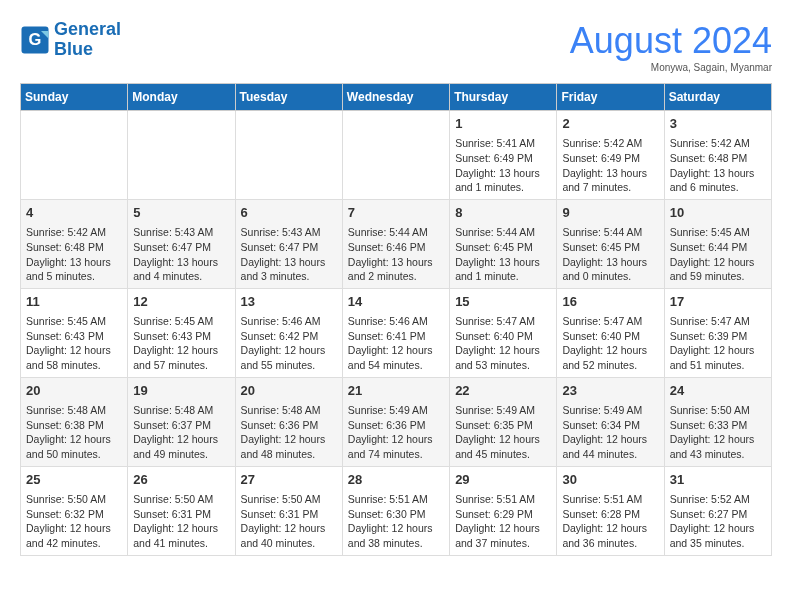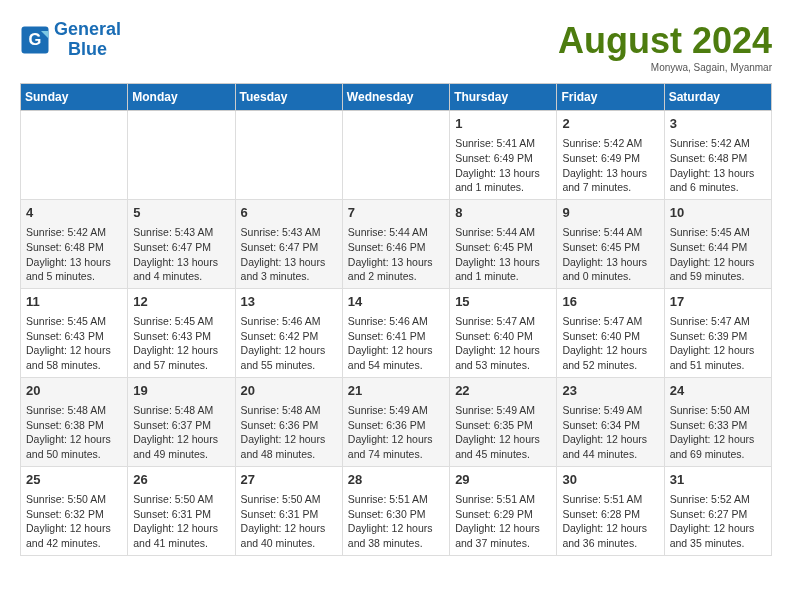--- a/index.html
+++ b/index.html
@@ -18,37 +18,36 @@
     }
     .logo {
       display: flex;
       align-items: center;
     }
     .logo-text {
       font-size: 18px;
       font-weight: bold;
       color: #333;
       line-height: 1.1;
-      text-align: center;
     }
     .logo-text span {
       color: #1a6db5;
     }
     .logo-icon {
       width: 30px;
       height: 30px;
       margin-right: 4px;
     }
     .title-area {
       text-align: right;
     }
     .main-title {
       font-size: 36px;
-      font-weight: bold;
-      color: #4d7c0f;
+      font-weight: normal;
+      color: #3b82f6;
     }
     .subtitle {
       font-size: 10px;
       color: #555;
     }
     table {
       width: 100%;
       border-collapse: collapse;
       font-size: 11px;
     }
@@ -295,21 +294,21 @@
           <div>Sunrise: 5:49 AM</div>
           <div>Sunset: 6:34 PM</div>
           <div>Daylight: 12 hours</div>
           <div>and 44 minutes.</div>
         </td>
         <td>
           <span class="day-num">24</span>
           <div>Sunrise: 5:50 AM</div>
           <div>Sunset: 6:33 PM</div>
           <div>Daylight: 12 hours</div>
-          <div>and 69 minutes.</div>
+          <div>and 43 minutes.</div>
         </td>
       </tr>
       <tr>
         <td>
           <span class="day-num">25</span>
           <div>Sunrise: 5:50 AM</div>
           <div>Sunset: 6:32 PM</div>
           <div>Daylight: 12 hours</div>
           <div>and 42 minutes.</div>
         </td>

